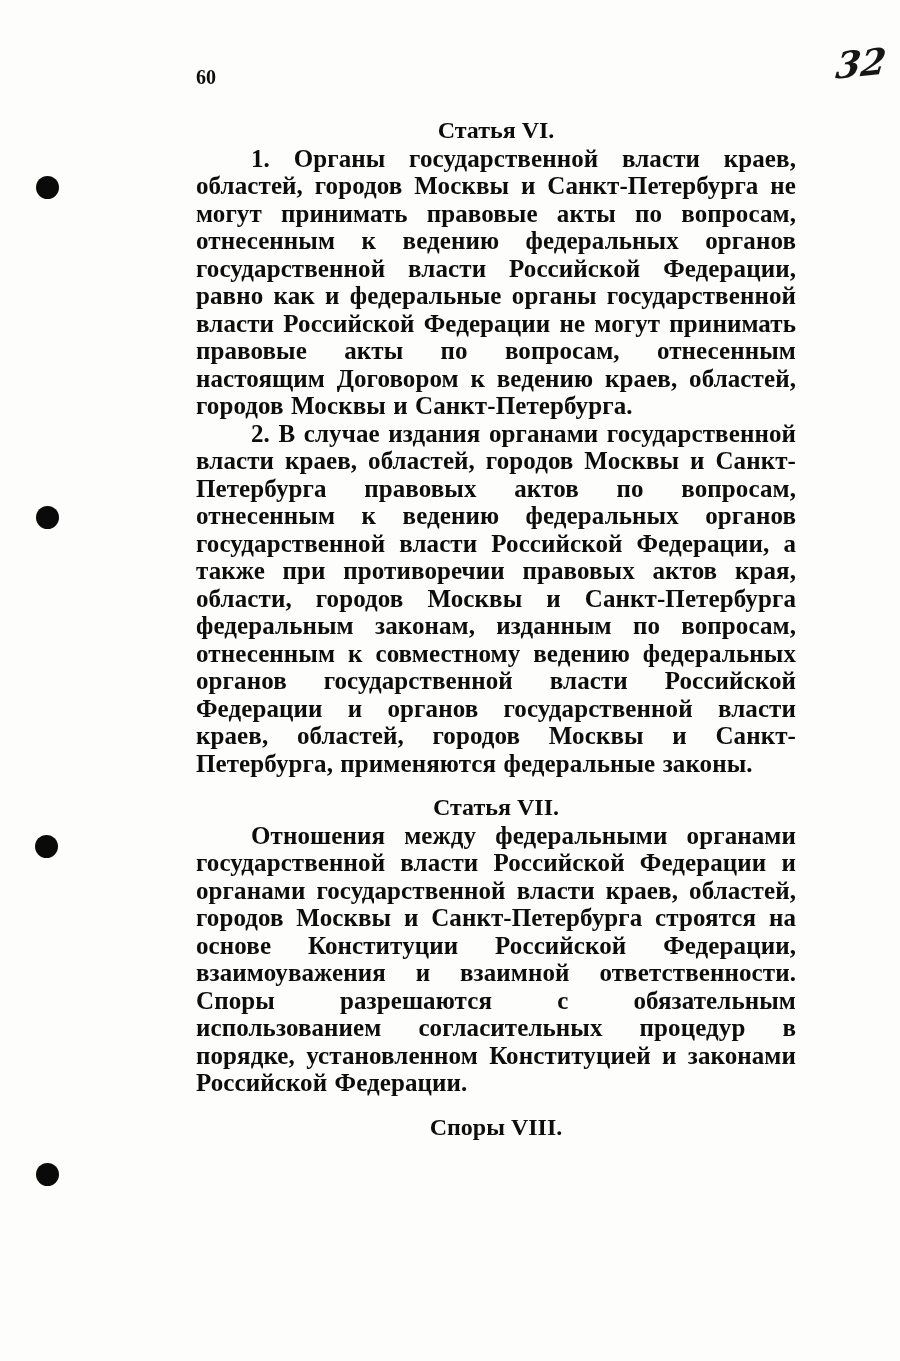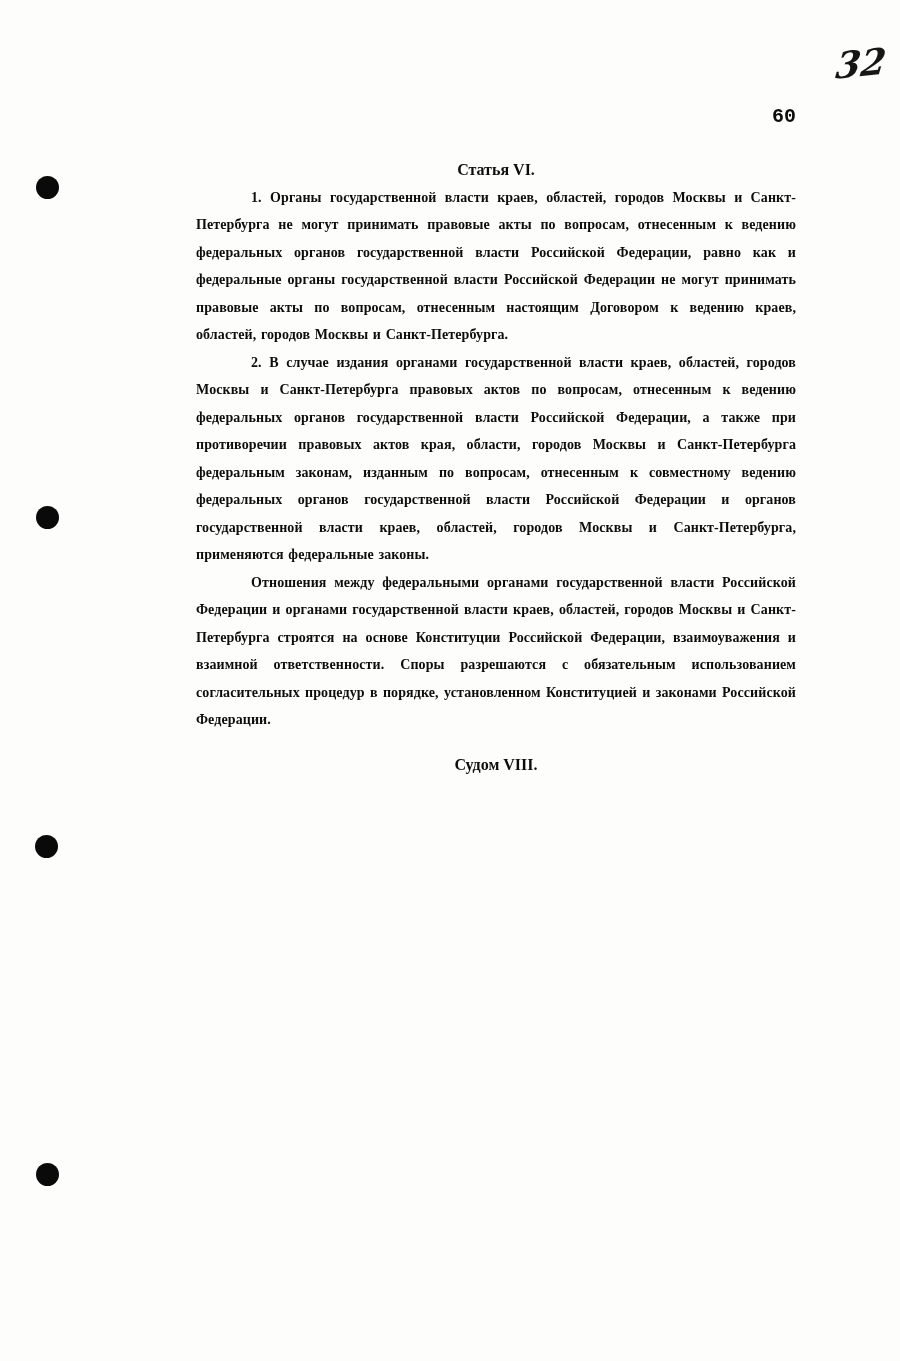--- a/index.html
+++ b/index.html
@@ -13,38 +13,37 @@
     font-family: "Liberation Serif", serif;
     color: #0d0d0d;
   }
   .content {
     position: absolute;
     left: 196px;
     top: 0;
     width: 600px;
   }
   .page-number {
-    margin-top: 103px;
-    text-align: right;
+    margin-top: 64px;
+    text-align: left;
     font-size: 20px;
     line-height: 27px;
     font-weight: 600;
-    font-family: Liberation Mono, monospace;
   }
   .article-heading {
     margin: 26px 0 0 0;
     text-align: center;
-    font-size: 16px;
+    font-size: 24px;
     line-height: 27.5px;
     font-weight: 700;
   }
   .heading-gap { margin-top: 17px; }
   .body-par {
     margin: 0;
-    font-size: 14px;
+    font-size: 25px;
     line-height: 27.5px;
     text-align: justify;
     text-indent: 55px;
     font-weight: 600;
     word-spacing: 1px;
     letter-spacing: 0.1px;
   }
   .handwritten {
     position: absolute;
     left: 836px;
@@ -81,18 +80,19 @@
   <div class="punch-dot dot-4"></div>
 
   <div class="content">
 
     <div class="page-number">60</div>
 
     <h2 class="article-heading">Статья VI.</h2>
     <p class="body-par">1. Органы государственной власти краев, областей, городов Москвы и Санкт-Петербурга не могут принимать правовые акты по вопросам, отнесенным к ведению федеральных органов государственной власти Российской Федерации, равно как и федеральные органы государственной власти Российской Федерации не могут принимать правовые акты по вопросам, отнесенным настоящим Договором к ведению краев, областей, городов Москвы и Санкт-Петербурга.</p>
     <p class="body-par">2. В случае издания органами государственной власти краев, областей, городов Москвы и Санкт-Петербурга правовых актов по вопросам, отнесенным к ведению федеральных органов государственной власти Российской Федерации, а также при противоречии правовых актов края, области, городов Москвы и Санкт-Петербурга федеральным законам, изданным по вопросам, отнесенным к совместному ведению федеральных органов государственной власти Российской Федерации и органов государственной власти краев, областей, городов Москвы и Санкт-Петербурга, применяются федеральные законы.</p>
 
+    <h2 class="article-heading heading-gap">Статья VII.</h2>
     <p class="body-par">Отношения между федеральными органами государственной власти Российской Федерации и органами государственной власти краев, областей, городов Москвы и Санкт-Петербурга строятся на основе Конституции Российской Федерации, взаимоуважения и взаимной ответственности. Споры разрешаются с обязательным использованием согласительных процедур в порядке, установленном Конституцией и законами Российской Федерации.</p>
 
-    <h2 class="article-heading heading-gap">Судом VIII.</h2>
+    <h2 class="article-heading heading-gap">Споры VIII.</h2>
 
   </div>
 </div>
 
 </body></html>

